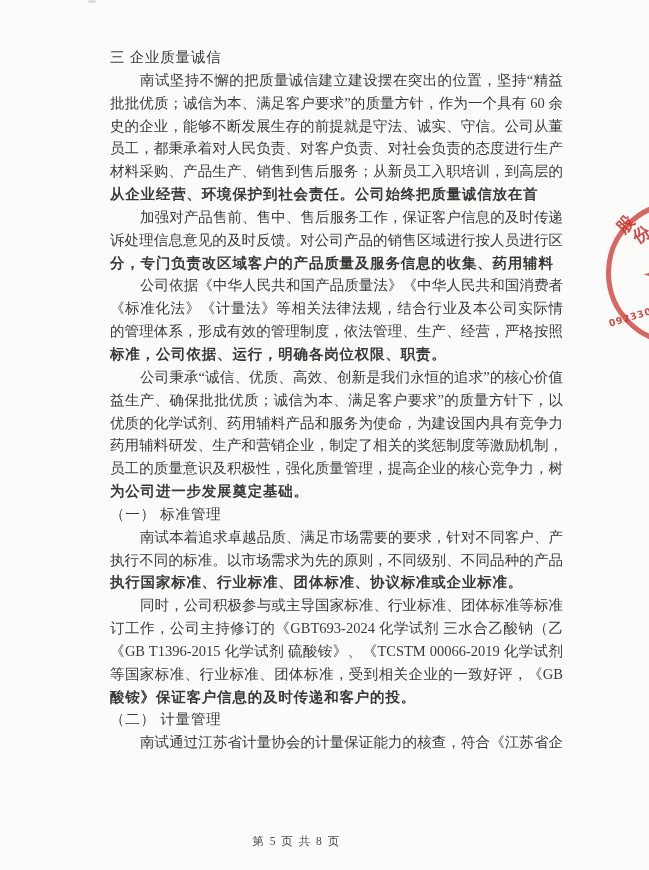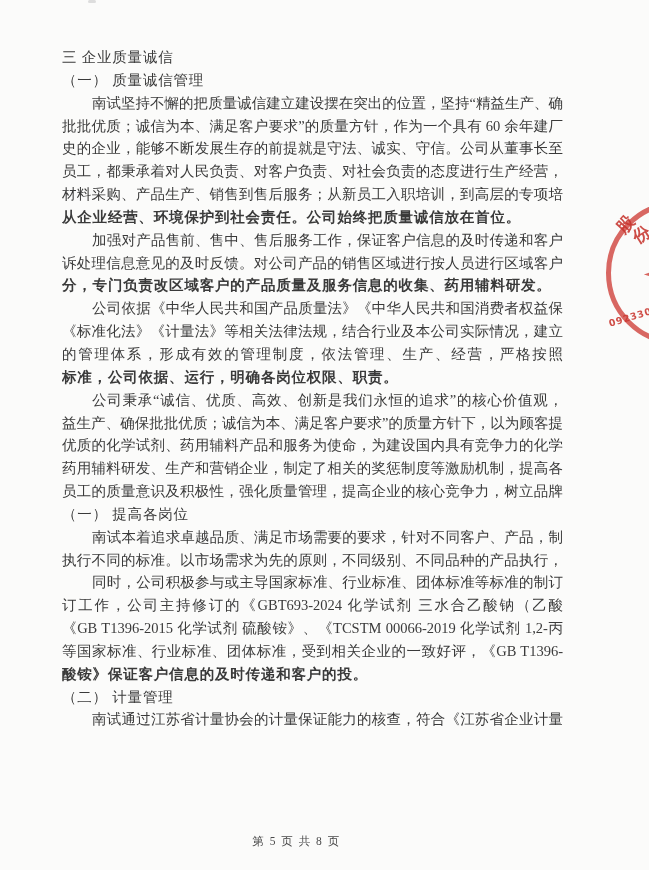--- a/index.html
+++ b/index.html
@@ -36,20 +36,21 @@
     top: 46px;
     width: 501px;
     color: #3a3a3a;
     font-size: 14.5px;
   }
   .line {
     height: 22.85px;
     line-height: 22.85px;
     overflow: hidden;
     white-space: normal;
+    margin-left: 48px;
   }
   .line.pm, .line.ps {
     text-align: justify;
     text-align-last: justify;
     text-justify: inter-character;
   }
   .line.ps {
     text-indent: 30px;
   }
   .line.pe {
@@ -125,42 +126,43 @@
 </style>
 </head>
 <body>
 
 <div class="page">
 
   <div class="speck"></div>
 
   <div class="content">
       <div class="line h">三 企业质量诚信</div>
-      <div class="line s">（一） 质量诚信管理</div>
       <div class="line ps">南试坚持不懈的把质量诚信建立建设摆在突出的位置，坚持“精益生产、确保</div>
       <div class="line pm">批批优质；诚信为本、满足客户要求”的质量方针，作为一个具有 60 余年建厂历</div>
       <div class="line pm">史的企业，能够不断发展生存的前提就是守法、诚实、守信。公司从董事长至一线</div>
       <div class="line pm">员工，都秉承着对人民负责、对客户负责、对社会负责的态度进行生产经营，从原</div>
       <div class="line pm">材料采购、产品生产、销售到售后服务；从新员工入职培训，到高层的专项培训；</div>
       <div class="line pe">从企业经营、环境保护到社会责任。公司始终把质量诚信放在首位。</div>
       <div class="line ps">加强对产品售前、售中、售后服务工作，保证客户信息的及时传递和客户的投</div>
       <div class="line pm">诉处理信息意见的及时反馈。对公司产品的销售区域进行按人员进行区域客户划</div>
       <div class="line pe">分，专门负责改区域客户的产品质量及服务信息的收集、药用辅料研发。</div>
       <div class="line ps">公司依据《中华人民共和国产品质量法》《中华人民共和国消费者权益保护法》</div>
       <div class="line pm">《标准化法》《计量法》等相关法律法规，结合行业及本公司实际情况，建立科学</div>
       <div class="line pm">的管理体系，形成有效的管理制度，依法管理、生产、经营，严格按照 ISO9001-2016</div>
       <div class="line pe">标准，公司依据、运行，明确各岗位权限、职责。</div>
       <div class="line ps">公司秉承“诚信、优质、高效、创新是我们永恒的追求”的核心价值观，在“精</div>
       <div class="line pm">益生产、确保批批优质；诚信为本、满足客户要求”的质量方针下，以为顾客提供</div>
       <div class="line pm">优质的化学试剂、药用辅料产品和服务为使命，为建设国内具有竞争力的化学试剂、</div>
       <div class="line pm">药用辅料研发、生产和营销企业，制定了相关的奖惩制度等激励机制，提高各岗位</div>
       <div class="line pm">员工的质量意识及积极性，强化质量管理，提高企业的核心竞争力，树立品牌形象，</div>
-      <div class="line s">（一） 提高各岗位</div>
+      <div class="line pe">为公司进一步发展奠定基础。</div>
+      <div class="line s">（一） 标准管理</div>
       <div class="line ps">南试本着追求卓越品质、满足市场需要的要求，针对不同客户、产品，制定或</div>
       <div class="line pm">执行不同的标准。以市场需求为先的原则，不同级别、不同品种的产品执行，产品</div>
+      <div class="line pe">执行国家标准、行业标准、团体标准、协议标准或企业标准。</div>
       <div class="line ps">同时，公司积极参与或主导国家标准、行业标准、团体标准等标准的制订或修</div>
       <div class="line pm">订工作，公司主持修订的《GBT693-2024 化学试剂 三水合乙酸钠（乙酸钠）》、</div>
       <div class="line pm">《GB T1396-2015 化学试剂 硫酸铵》、《TCSTM 00066-2019 化学试剂 1,2-丙二醇》</div>
       <div class="line pm">等国家标准、行业标准、团体标准，受到相关企业的一致好评，《GB T1396-2015 硫</div>
       <div class="line pe">酸铵》保证客户信息的及时传递和客户的投。</div>
       <div class="line s">（二） 计量管理</div>
       <div class="line ps">南试通过江苏省计量协会的计量保证能力的核查，符合《江苏省企业计量确认</div>
     </div>
 
   <div class="footer">第 5 页 共 8 页</div>

